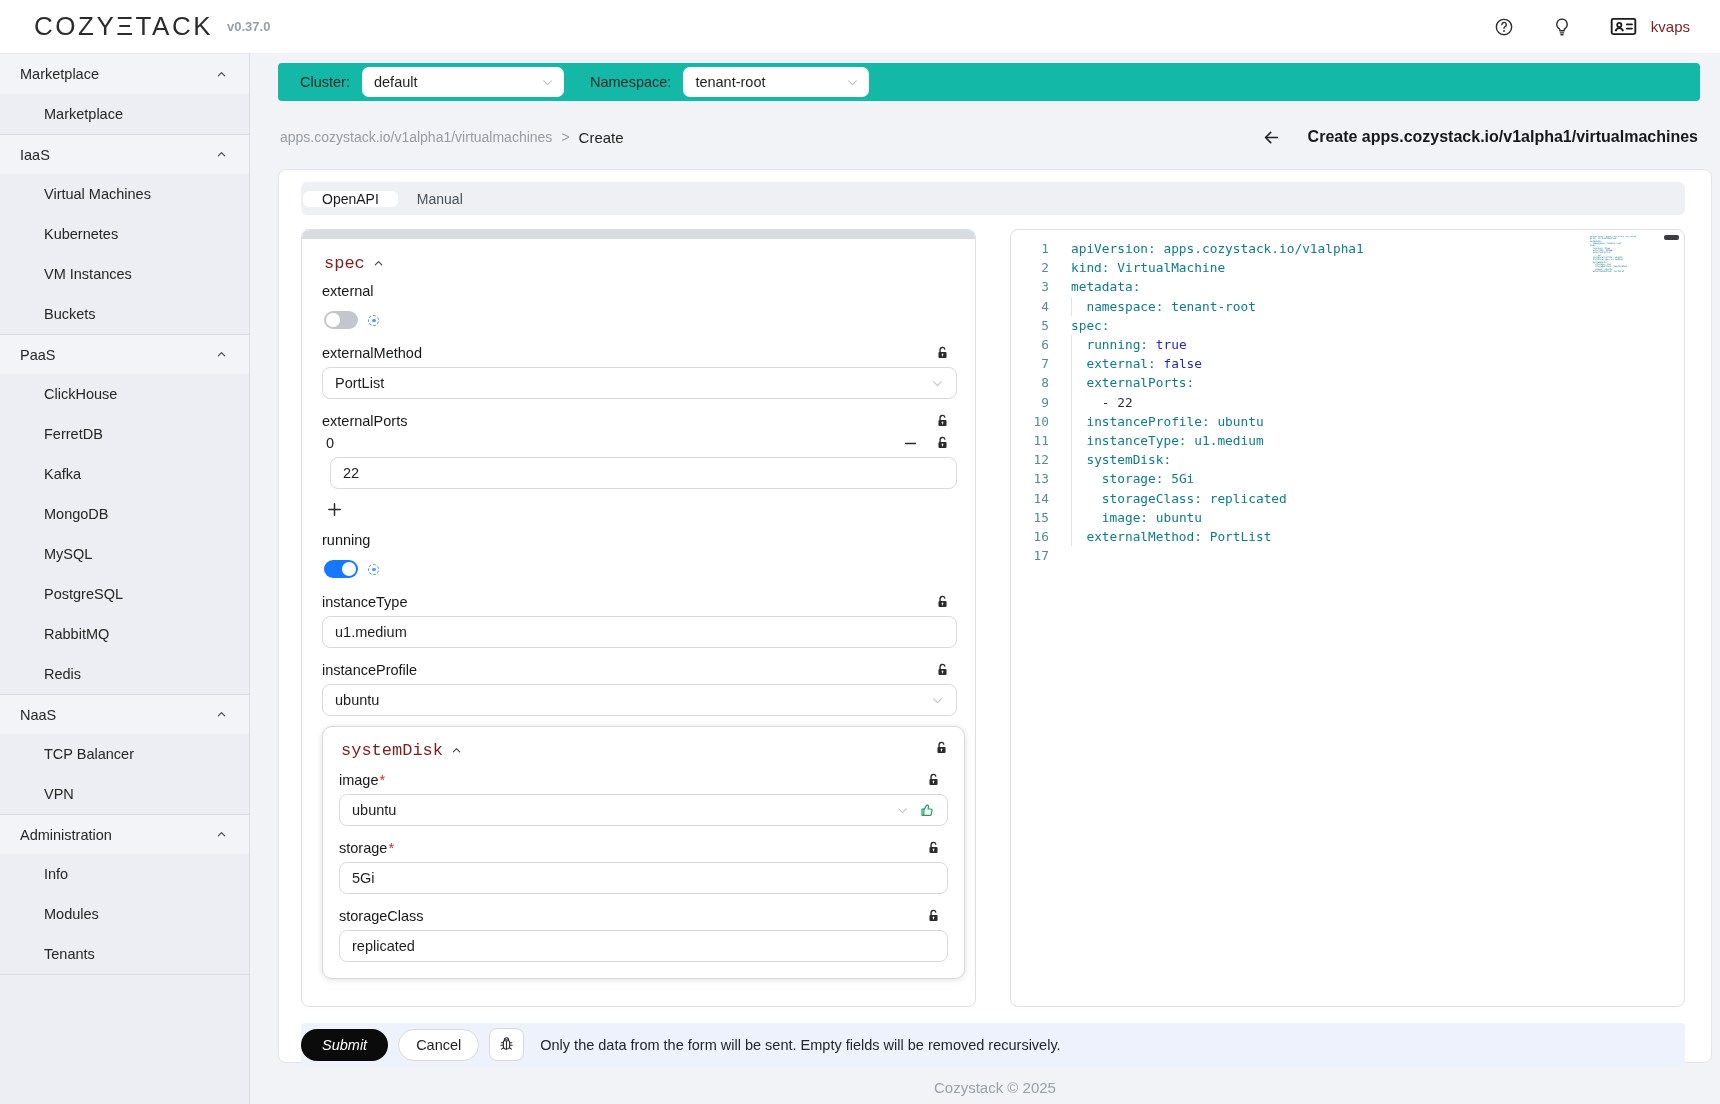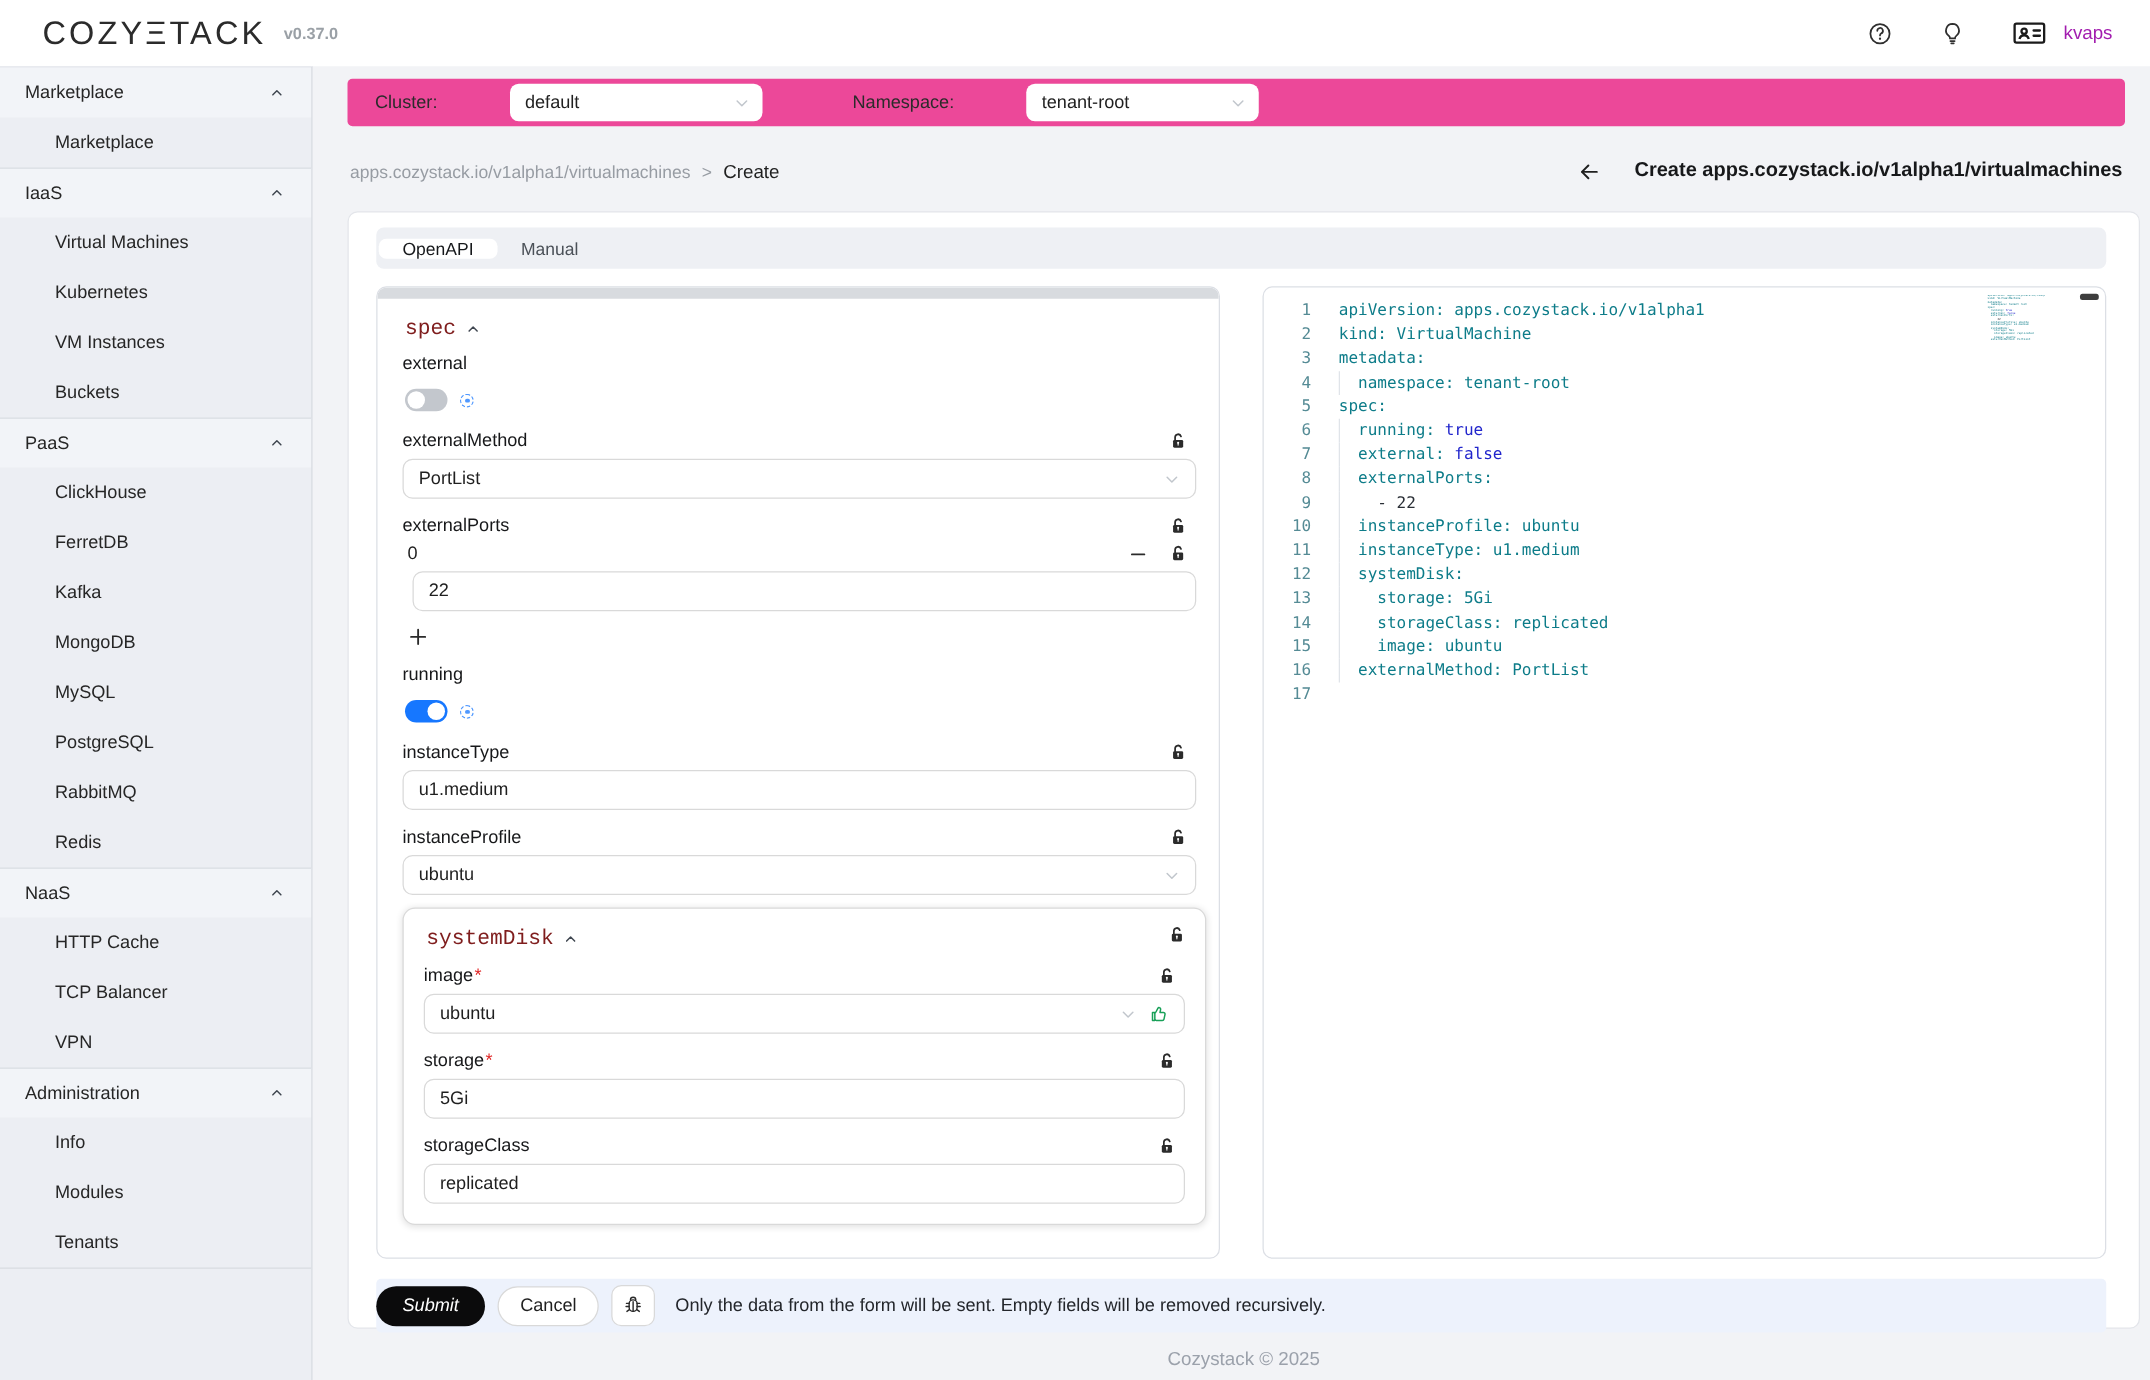--- a/index.html
+++ b/index.html
@@ -5,39 +5,39 @@
   * { box-sizing: border-box; margin: 0; padding: 0; }
   html,body { width:1720px; height:1104px; overflow:hidden; }
   body { background:#f2f3f6; font-family:"Liberation Sans", sans-serif; color:#1f1f1f; }
 
   
   .topbar { height:53px; background:#fff; display:flex; align-items:center; padding:0 30px 0 34px; }
   .logo { font-size:26px; letter-spacing:2.5px; color:#2b2b2b; font-weight:400; }
   .version { margin-left:14px; font-size:13px; font-weight:700; color:#9aa0a6; }
   .topbar-right { margin-left:auto; display:flex; align-items:center; gap:38px; }
   .icon-btn { display:flex; align-items:center; justify-content:center; cursor:pointer; }
-  .user-chip { display:flex; align-items:center; gap:14px; font-size:15px; color:#a21caf; }
+  .user-chip { display:flex; align-items:center; gap:14px; font-size:15px; color:#7f1d1d; }
 
   
   .layout { display:flex; height:1051px; }
 
   
   .sidebar { width:250px; flex:none; background:#eceef3; border-right:1px solid #d9dce2; border-top:1px solid #e6e8ed; overflow:hidden; }
   .sb-header { height:40px; display:flex; align-items:center; justify-content:space-between;
                padding:0 22px 0 20px; background:#f2f4f8; border-top:1px solid #d8dbe1;
                font-size:14.5px; color:#262626; cursor:pointer; }
   .sb-header:first-child { border-top:none; }
   .sb-item { height:40px; display:flex; align-items:center; padding-left:44px; font-size:14.5px; color:#262626; cursor:pointer; }
   .sb-end { border-top:1px solid #d8dbe1; }
 
   
   .main { flex:1; display:flex; flex-direction:column; padding:0 8px 0 28px; min-width:0; }
 
-  .cluster-bar { margin:10px 12px 0 0; height:38px; background:#ec4899; border-radius:4px;
-                 display:flex; align-items:center; padding:0 10px 0 22px; font-size:14.5px; color:#2b2b2b;gap:46px; }
+  .cluster-bar { margin:10px 12px 0 0; height:38px; background:#14b8a6; border-radius:4px;
+                 display:flex; align-items:center; padding:0 10px 0 22px; font-size:14.5px; color:#2b2b2b; }
   .cluster-bar .bar-label { margin-right:12px; }
   .select { background:#fff; border-radius:7px; height:30px; display:flex; align-items:center;
             padding:0 10px 0 12px; font-size:14.5px; color:#1f1f1f; cursor:pointer; }
   .select .sel-val { flex:1; white-space:nowrap; overflow:hidden; }
   .cluster-select { width:202px; margin-right:26px; }
   .ns-select { width:186px; }
 
   .crumb-row { margin:24px 14px 0 2px; display:flex; align-items:center; height:24px; }
   .crumbs { display:flex; align-items:center; gap:9px; font-size:14px; color:#979ca3; }
   .crumb-path { color:#979ca3; cursor:pointer; }
@@ -182,21 +182,20 @@
       <div class="sb-item">RabbitMQ</div>
       <div class="sb-item">Redis</div>
       <div class="sb-header">
         <span>NaaS</span>
         <span style="display: flex;">
           <svg width="11" height="11" viewBox="0 0 24 24" fill="none" stroke="#3f4650" stroke-width="2.6" stroke-linecap="round" stroke-linejoin="round">
             <polyline points="5 15 12 8 19 15"></polyline>
           </svg>
         </span>
       </div>
-      <div class="sb-item">HTTP Cache</div>
       <div class="sb-item">TCP Balancer</div>
       <div class="sb-item">VPN</div>
       <div class="sb-header">
         <span>Administration</span>
         <span style="display: flex;">
           <svg width="11" height="11" viewBox="0 0 24 24" fill="none" stroke="#3f4650" stroke-width="2.6" stroke-linecap="round" stroke-linejoin="round">
             <polyline points="5 15 12 8 19 15"></polyline>
           </svg>
         </span>
       </div>

